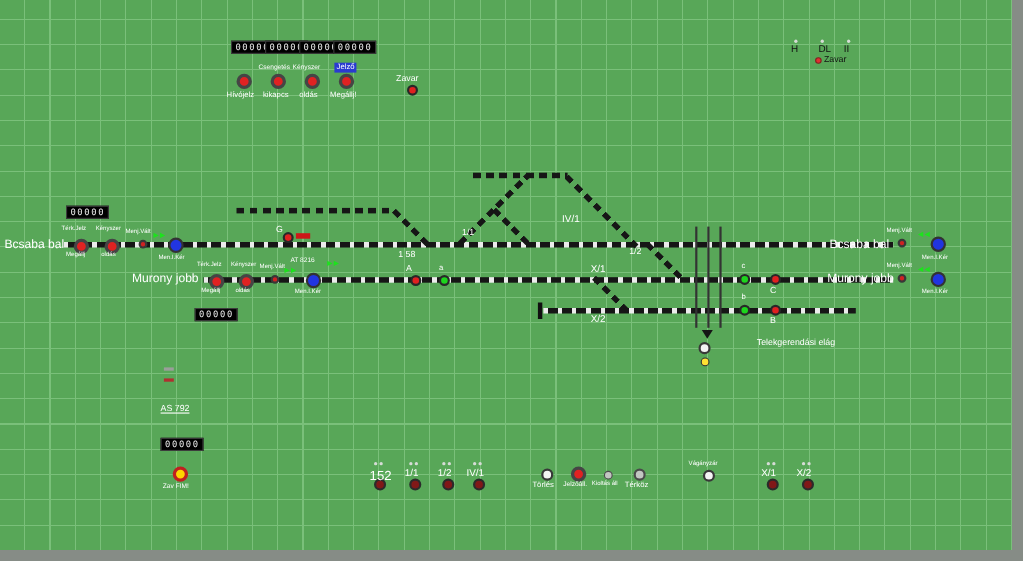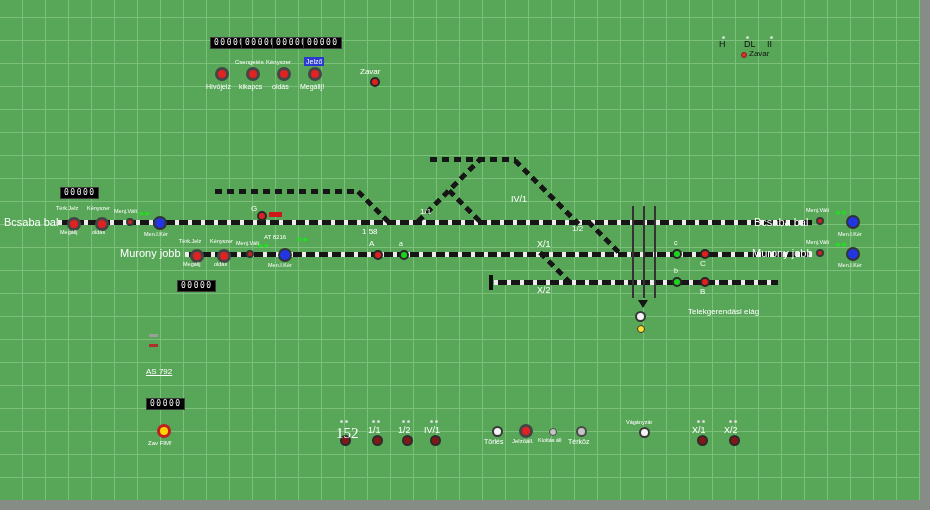--- a/index.html
+++ b/index.html
@@ -175,21 +175,21 @@
     <span class="lbl" style="left: 700px; top: 260px; position: absolute; font-size: 8px;">C</span>
     <span class="lbl" style="left: 752px; top: 248px; position: absolute; font-size: 11px;">Murony jobb</span>
     <span class="lbl" style="left: 806px; top: 240px; position: absolute; font-size: 5.5px;">Menj.Vált</span>
     <span class="lbl" style="left: 838px; top: 263px; position: absolute; font-size: 5.5px;">Men.I.Kér</span>
     <span class="lbl" style="left: 537px; top: 286px; position: absolute; font-size: 9px;">X/2</span>
     <span class="lbl" style="left: 674px; top: 267px; position: absolute; font-size: 7px;">b</span>
     <span class="lbl" style="left: 700px; top: 288px; position: absolute; font-size: 8px;">B</span>
     <span class="lbl" style="left: 688px; top: 308px; position: absolute; font-size: 8px;">Telekgerendási elág</span>
     <span class="lbl" style="left: 146px; top: 368px; position: absolute; font-size: 8px; text-decoration: underline;">AS 792</span>
     <span class="lbl" style="left: 148px; top: 440px; position: absolute; font-size: 6px;">Zav FIM!</span>
-    <span class="lbl" style="left: 336px; top: 426px; position: absolute; font-size: 15px; font-family: Liberation Serif, serif;">152</span>
+    <span class="lbl" style="left: 336px; top: 426px; position: absolute; font-size: 12px;">152</span>
     <span class="lbl" style="left: 368px; top: 426px; position: absolute; font-size: 9px;">1/1</span>
     <span class="lbl" style="left: 398px; top: 426px; position: absolute; font-size: 9px;">1/2</span>
     <span class="lbl" style="left: 424px; top: 426px; position: absolute; font-size: 9px;">IV/1</span>
     <span class="lbl" style="left: 484px; top: 438px; position: absolute; font-size: 7px;">Törlés</span>
     <span class="lbl" style="left: 512px; top: 438px; position: absolute; font-size: 6px;">Jelzőáll.</span>
     <span class="lbl" style="left: 538px; top: 438px; position: absolute; font-size: 5.5px;">Kioltás áll</span>
     <span class="lbl" style="left: 568px; top: 438px; position: absolute; font-size: 7px;">Térköz</span>
     <span class="lbl" style="left: 626px; top: 420px; position: absolute; font-size: 5.5px;">Vágányzár</span>
     <span class="lbl" style="left: 692px; top: 426px; position: absolute; font-size: 9px;">X/1</span>
     <span class="lbl" style="left: 724px; top: 426px; position: absolute; font-size: 9px;">X/2</span>

